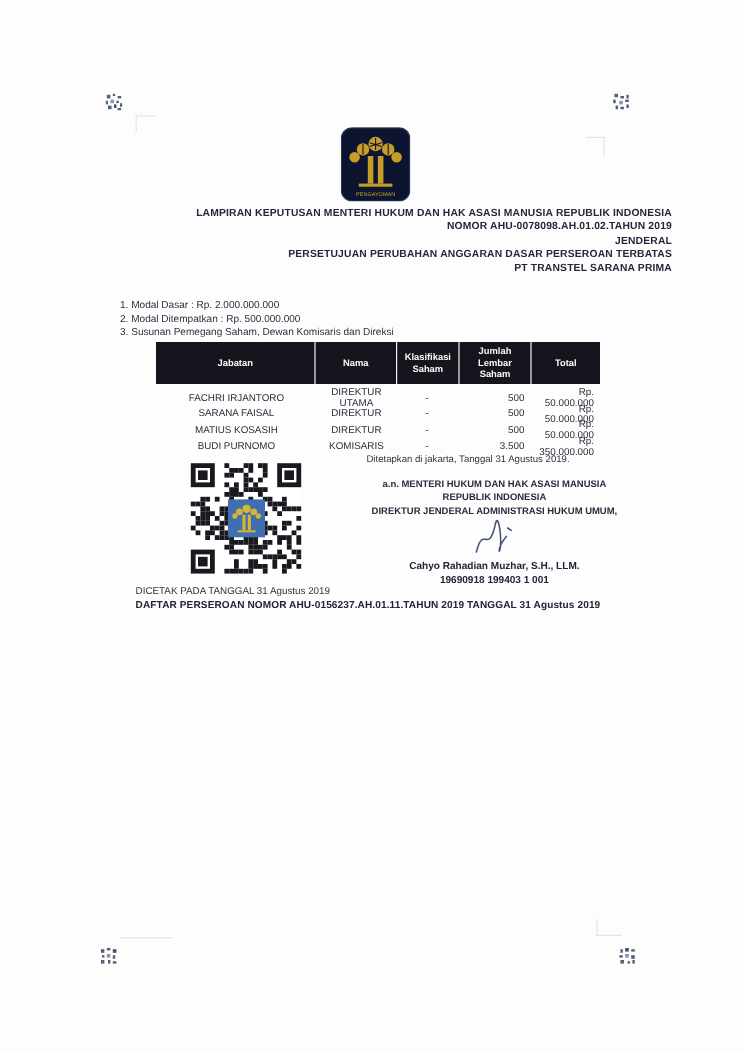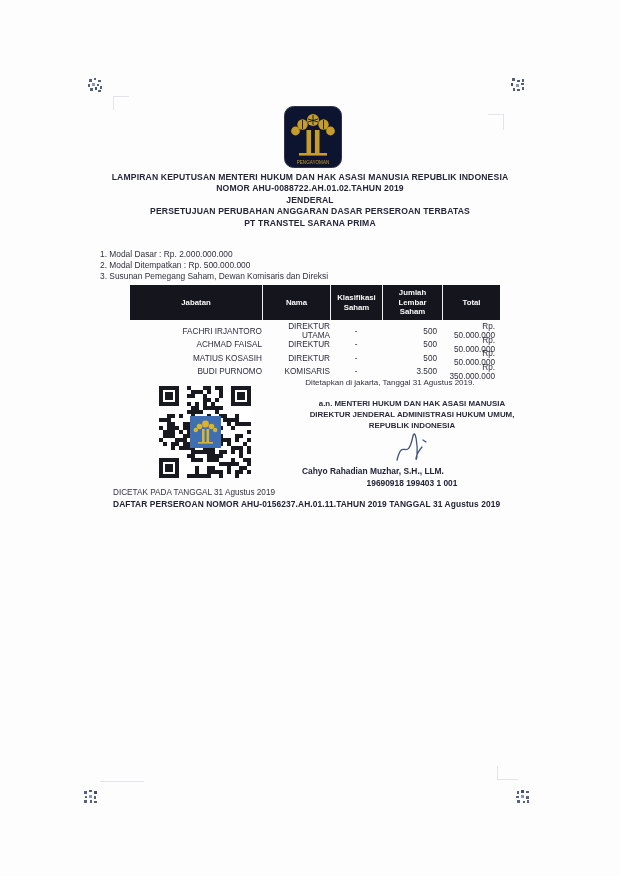--- a/index.html
+++ b/index.html
@@ -8,39 +8,39 @@
     font-family:"Liberation Sans", sans-serif;color:#2e2e3e;
   }
   .abs{position:absolute;}
   
   .reg-mark{width:14px;height:14px;opacity:.85;}
   
   .edge{background:#e3e4e9;}
   
   .logo{left:284px;top:106px;width:58px;height:62px;}
   
-  .header-block{left:60px;top:172px;width:500px;text-align:center;}
+  .header-block{left:60px;top:172px;width:500px;text-align:right;}
   .header-line{font-size:8.6px;font-weight:bold;line-height:11.4px;color:#26263a;letter-spacing:.15px;}
   
   .list-block{left:100px;top:249px;width:420px;}
   .list-line{font-size:8.4px;line-height:11.2px;color:#30303f;}
   
   .share-table{left:130px;top:285px;width:370px;font-size:8.2px;}
   .thead{display:grid;grid-template-columns:132px 68px 52px 60px 58px;background:#15151e;color:#fafafa;}
   .th{font-weight:bold;font-size:7.8px;line-height:1.25;text-align:center;display:flex;align-items:center;justify-content:center;padding:3px 2px;border-left:1px solid #f2f2f2;}
   .th:first-child{border-left:none;}
   .trow{display:grid;grid-template-columns:132px 68px 52px 60px 58px;height:13.5px;align-items:center;color:#2c2c3c;}
-  .td-left{text-align:right;padding-left:2px;}
+  .td-left{text-align:center;padding-left:2px;}
   .td-center{text-align:center;}
   .td-right{text-align:right;padding-right:5px;}
   
   .placed-line{left:280px;top:378px;width:220px;text-align:center;font-size:8px;color:#30303f;}
   .an-block{left:302px;top:398px;width:220px;text-align:center;}
   .an-line{font-size:7.9px;font-weight:600;line-height:11px;color:#2b2b3d;}
-  .signer-name{left:302px;top:466px;width:220px;font-size:8.4px;font-weight:bold;color:#232338;}
+  .signer-name{left:302px;top:466px;width:220px;text-align:center;font-size:8.4px;font-weight:bold;color:#232338;}
   .signer-nip{left:302px;top:478px;width:220px;text-align:center;font-size:8.4px;font-weight:bold;color:#232338;}
   
   .qr{left:159px;top:386px;width:92px;height:92px;background:#ffffff;}
   .qr-cells{position:absolute;left:0;top:0;width:92px;height:92px;}
   .finder{position:absolute;width:20px;height:20px;border:4px solid #191920;background:#fff;box-sizing:border-box;}
   .finder .dot{position:absolute;left:2px;top:2px;width:8px;height:8px;background:#191920;}
   .qr-logo{position:absolute;left:31px;top:30px;width:31px;height:32px;}
   
   .footer-printed{left:113px;top:488px;font-size:8.2px;color:#30303f;}
   .footer-daftar{left:113px;top:499px;font-size:8.4px;font-weight:bold;color:#232338;letter-spacing:.1px;}
@@ -126,21 +126,21 @@
     </g>
     <g stroke="#0c1430" stroke-width="0.9" fill="none">
       <path d="M29 9 v10 M24 13 l10 3 M34 13 l-10 3"></path>
       <path d="M18.5 14 v9 M39.5 14 v9"></path>
     </g>
     <text x="29" y="57.5" font-size="4.6" fill="#c79d2a" text-anchor="middle" font-family="Liberation Sans, sans-serif">PENGAYOMAN</text>
   </svg>
 
   <div class="abs header-block">
     <div class="header-line">LAMPIRAN KEPUTUSAN MENTERI HUKUM DAN HAK ASASI MANUSIA REPUBLIK INDONESIA</div>
-    <div class="header-line">NOMOR AHU-0088722.AH.01.02.TAHUN 2019</div>
+    <div class="header-line">NOMOR AHU-0078098.AH.01.02.TAHUN 2019</div>
     <div class="header-line">JENDERAL</div>
     <div class="header-line">PERSETUJUAN PERUBAHAN ANGGARAN DASAR PERSEROAN TERBATAS</div>
     <div class="header-line">PT TRANSTEL SARANA PRIMA</div>
   </div>
 
   <div class="abs list-block">
     <div class="list-line">1. Modal Dasar : Rp. 2.000.000.000</div>
     <div class="list-line">2. Modal Ditempatkan : Rp. 500.000.000</div>
     <div class="list-line">3. Susunan Pemegang Saham, Dewan Komisaris dan Direksi</div>
   </div>
@@ -154,21 +154,21 @@
       <div class="th">Total</div>
     </div>
     <div class="trow" style="margin-top:2px">
       <div class="td-left">FACHRI IRJANTORO</div>
       <div class="td-left">DIREKTUR UTAMA</div>
       <div class="td-center">-</div>
       <div class="td-right">500</div>
       <div class="td-right">Rp. 50.000.000</div>
     </div>
     <div class="trow">
-      <div class="td-left">ACHMAD FAISAL</div>
+      <div class="td-left">SARANA FAISAL</div>
       <div class="td-left">DIREKTUR</div>
       <div class="td-center">-</div>
       <div class="td-right">500</div>
       <div class="td-right">Rp. 50.000.000</div>
     </div>
     <div class="trow">
       <div class="td-left">MATIUS KOSASIH</div>
       <div class="td-left">DIREKTUR</div>
       <div class="td-center">-</div>
       <div class="td-right">500</div>
@@ -180,22 +180,22 @@
       <div class="td-center">-</div>
       <div class="td-right">3.500</div>
       <div class="td-right">Rp. 350.000.000</div>
     </div>
   </div>
 
   <div class="abs placed-line">Ditetapkan di jakarta, Tanggal 31 Agustus 2019.</div>
 
   <div class="abs an-block">
     <div class="an-line">a.n. MENTERI HUKUM DAN HAK ASASI MANUSIA</div>
+    <div class="an-line">REPUBLIK INDONESIA</div>
     <div class="an-line">DIREKTUR JENDERAL ADMINISTRASI HUKUM UMUM,</div>
-    <div class="an-line">REPUBLIK INDONESIA</div>
   </div>
 
   <svg class="abs" style="left:393px;top:430px;width:42px;height:36px" viewBox="0 0 42 36">
     <path d="M4 30 C10 6 14 34 20 6 C22 -2 25 14 24 26 C23 34 21 26 29 17 M30 10 l3 2" fill="none" stroke="#41537a" stroke-width="1.3" stroke-linecap="round"></path>
   </svg>
 
   <div class="abs signer-name">Cahyo Rahadian Muzhar, S.H., LLM.</div>
   <div class="abs signer-nip">19690918 199403 1 001</div>
 
   <div class="abs qr">

